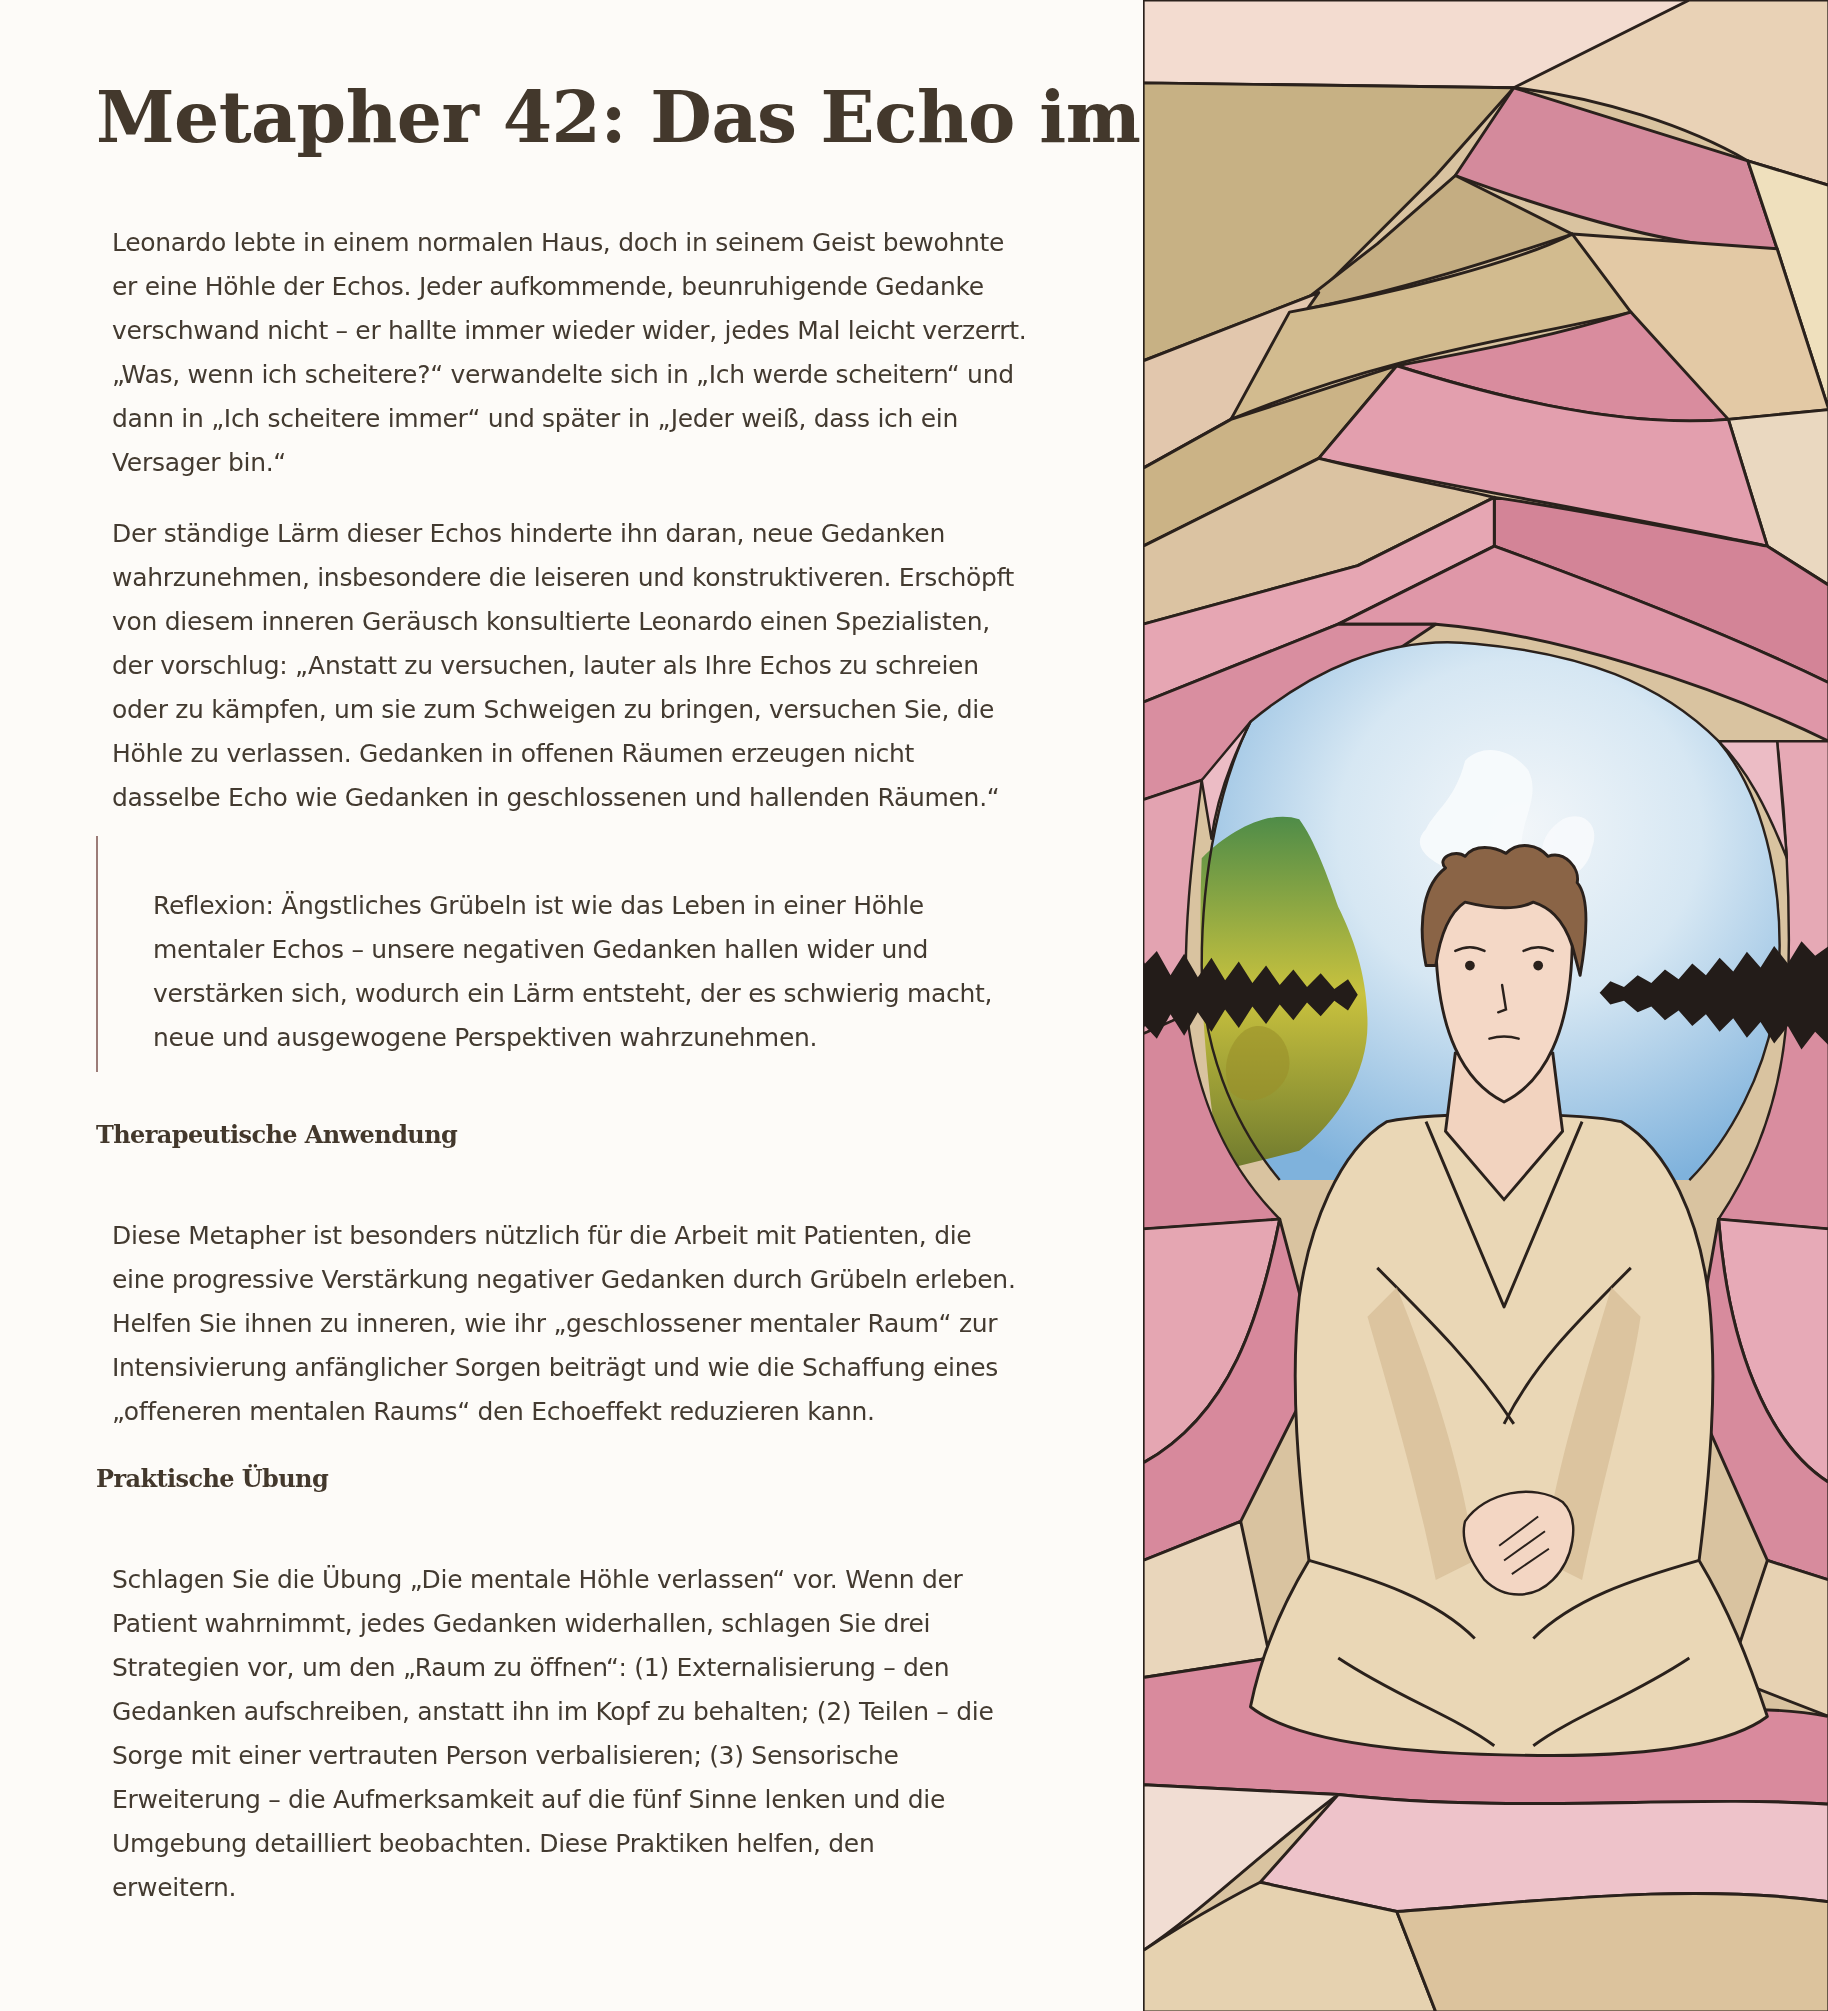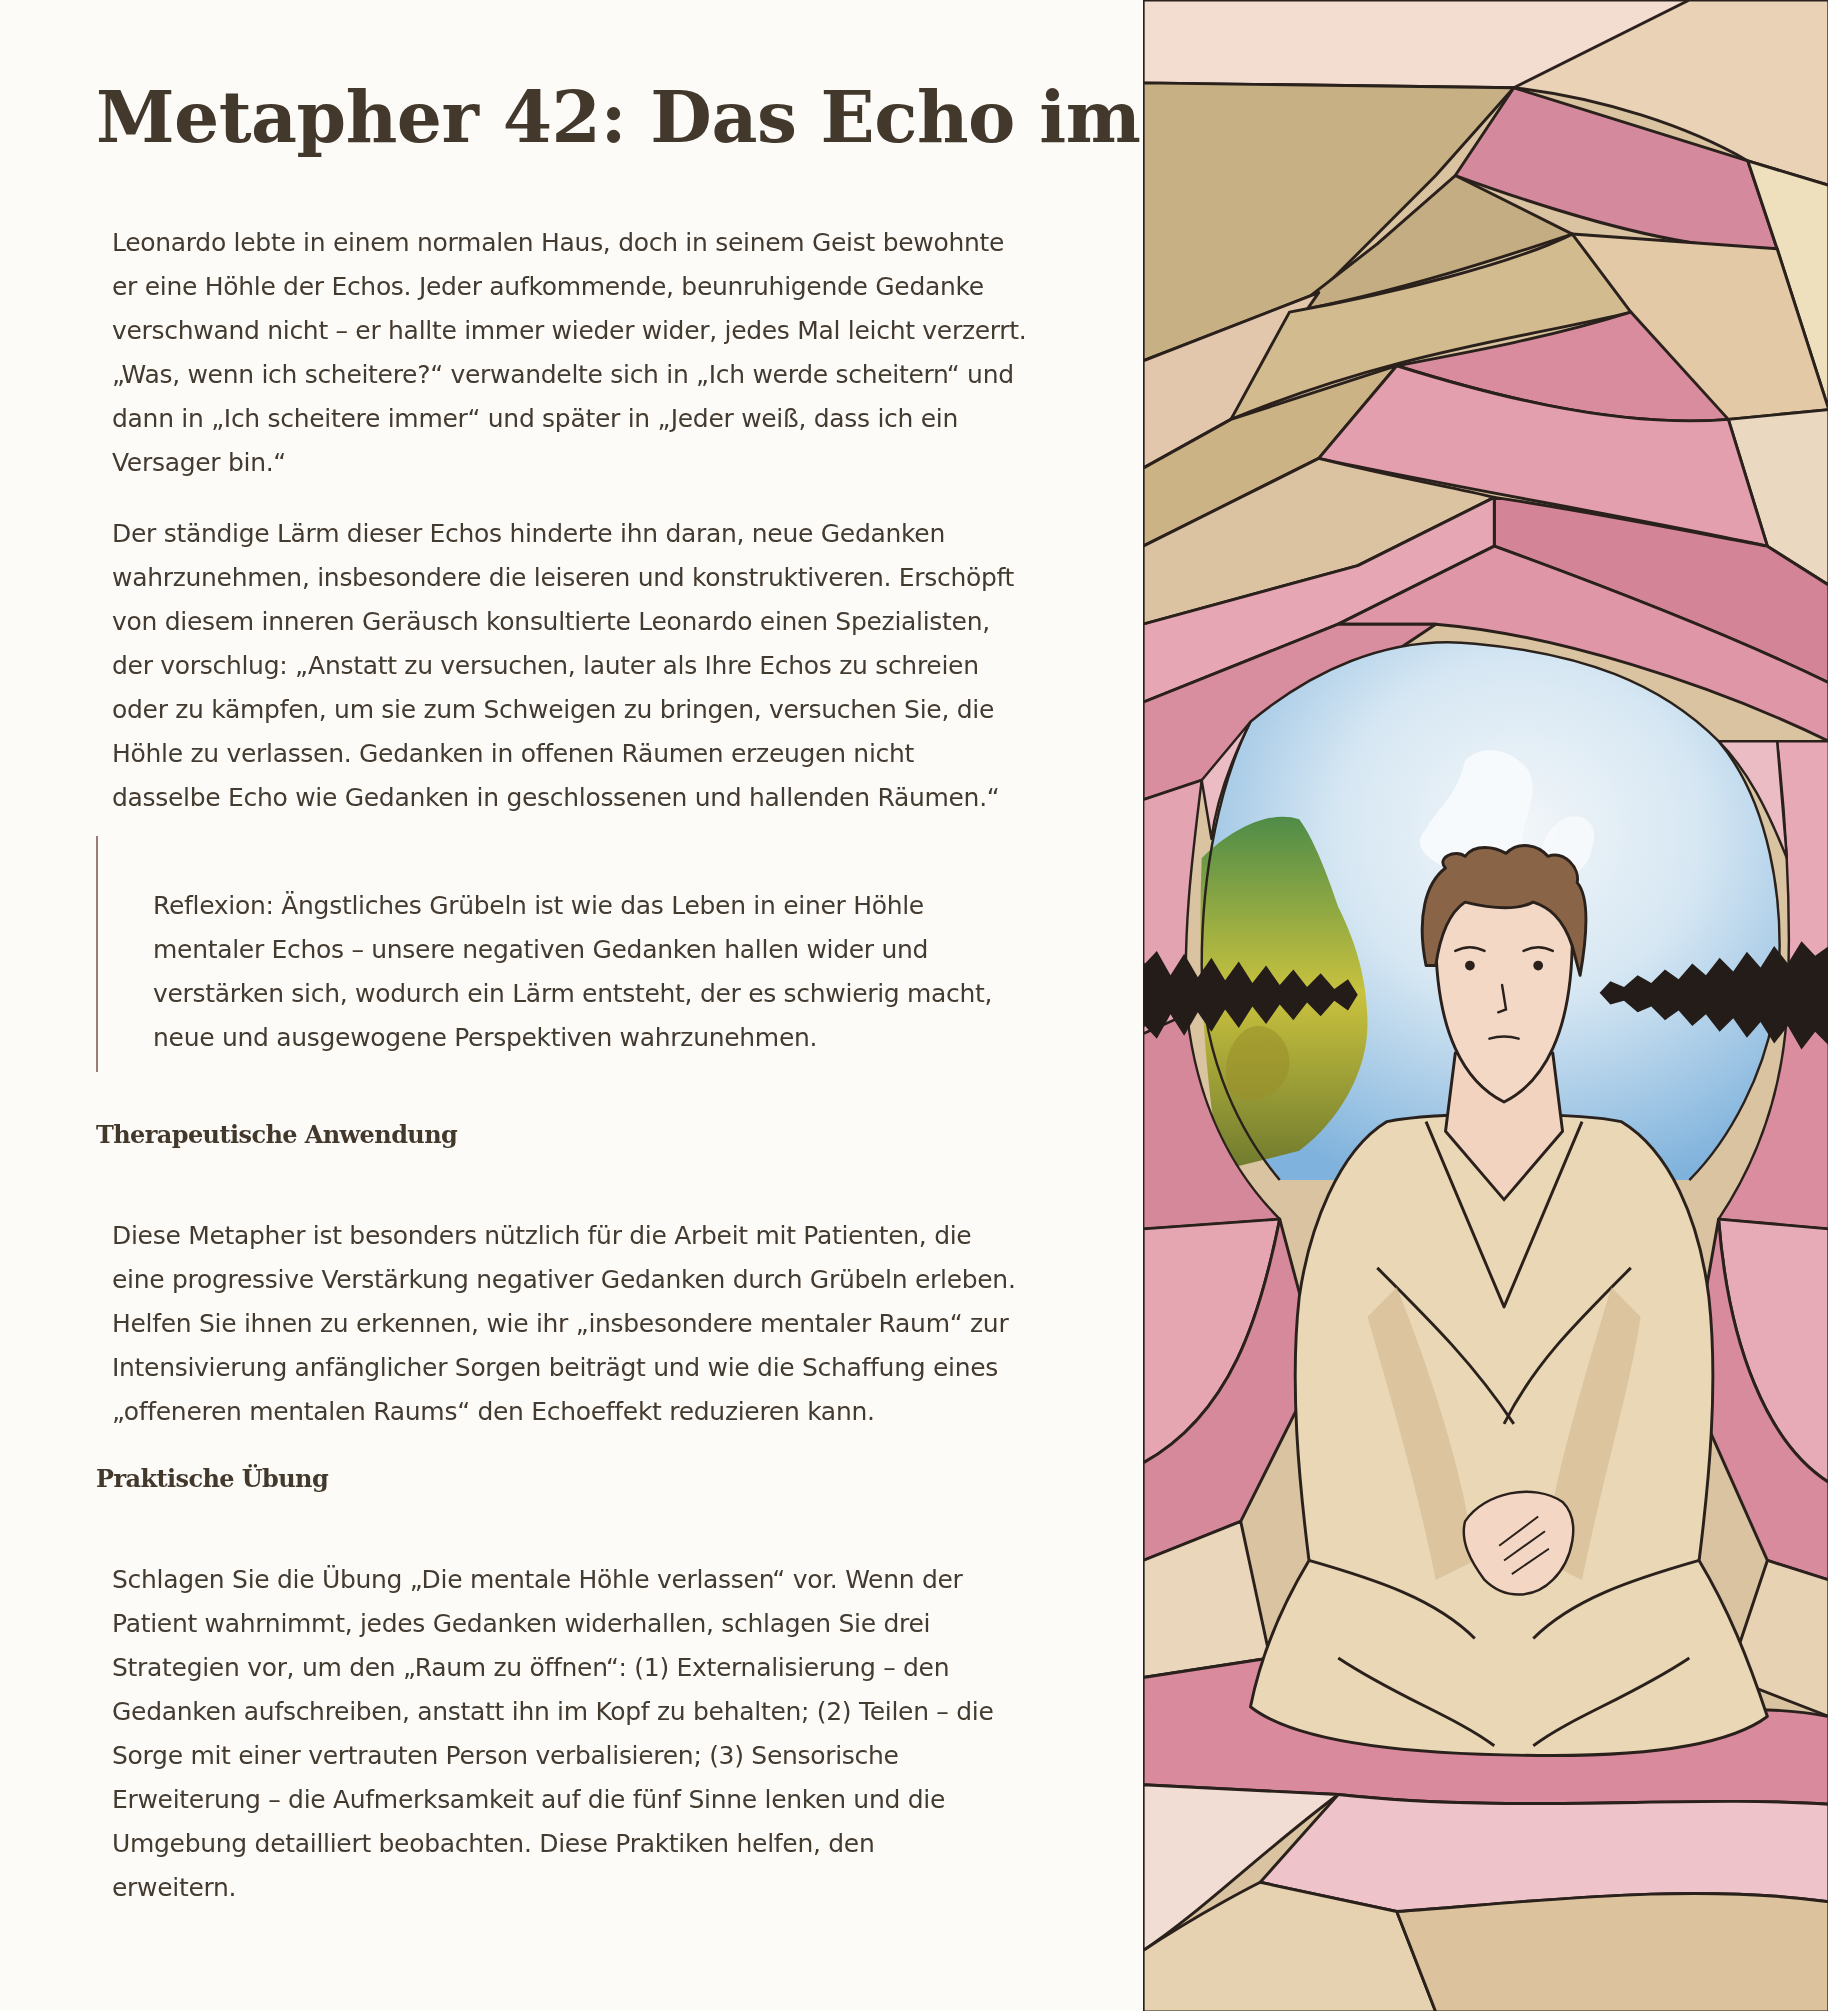--- a/index.html
+++ b/index.html
@@ -75,21 +75,21 @@
       <span class="ln">verstärken sich, wodurch ein Lärm entsteht, der es schwierig macht,</span>
       <span class="ln">neue und ausgewogene Perspektiven wahrzunehmen.</span>
     </p>
   </div>
 
   <h2 class="subhead" style="top:1115px">Therapeutische Anwendung</h2>
 
   <p class="para" style="top:1198px">
     <span class="ln">Diese Metapher ist besonders nützlich für die Arbeit mit Patienten, die</span>
     <span class="ln">eine progressive Verstärkung negativer Gedanken durch Grübeln erleben.</span>
-    <span class="ln">Helfen Sie ihnen zu erkennen, wie ihr „insbesondere mentaler Raum“ zur</span>
+    <span class="ln">Helfen Sie ihnen zu inneren, wie ihr „geschlossener mentaler Raum“ zur</span>
     <span class="ln">Intensivierung anfänglicher Sorgen beiträgt und wie die Schaffung eines</span>
     <span class="ln">„offeneren mentalen Raums“ den Echoeffekt reduzieren kann.</span>
   </p>
 
   <h2 class="subhead" style="top:1459px">Praktische Übung</h2>
 
   <p class="para" style="top:1542px">
     <span class="ln">Schlagen Sie die Übung „Die mentale Höhle verlassen“ vor. Wenn der</span>
     <span class="ln">Patient wahrnimmt, jedes Gedanken widerhallen, schlagen Sie drei</span>
     <span class="ln">Strategien vor, um den „Raum zu öffnen“: (1) Externalisierung – den</span>

